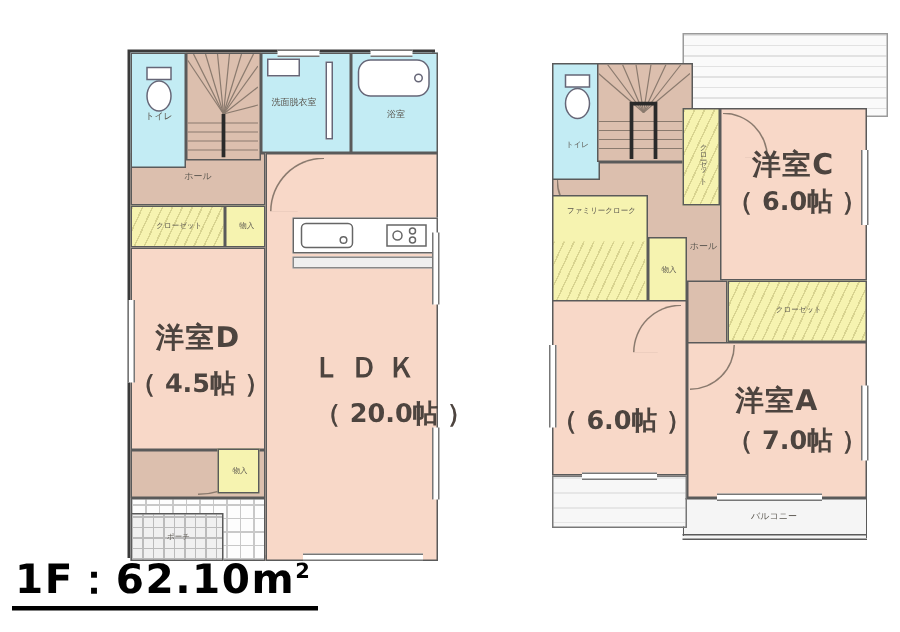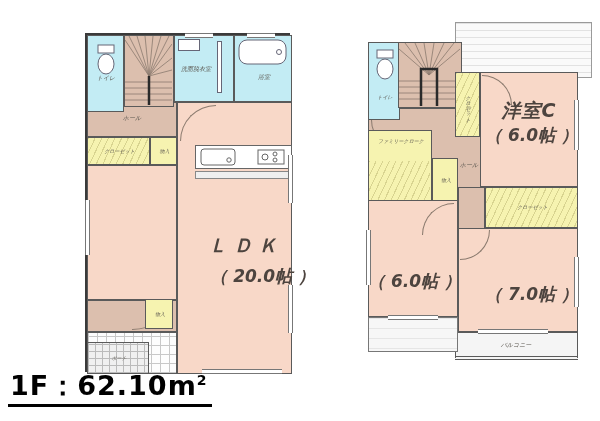--- a/index.html
+++ b/index.html
@@ -1,18 +1,18 @@
 <!DOCTYPE html>
 <html><head>
 <meta charset="utf-8">
 <style>
   html,body{margin:0;padding:0;background:#fff;}
   .page{position:relative;width:600px;height:421px;background:#ffffff;overflow:hidden;
         font-family:"DejaVu Sans","Liberation Sans",sans-serif;}
-  .abs{position:absolute;box-sizing:border-box;font-style:italic;}
+  .abs{position:absolute;box-sizing:border-box;}
   .plan{position:absolute;}
   
   .room{background:#f8d8c8;border:1.5px solid #5a5a5a;}
   .wet{background:#c3ecf4;border:1.5px solid #5a5a5a;}
   .tan{background:#dcbfae;border:1.5px solid #5a5a5a;}
   .closet{background:#f6f3b0;border:1.5px solid #5a5a5a;}
   .hatch{background-image:repeating-linear-gradient(115deg,rgba(110,100,30,0.22) 0 1px,transparent 1px 6px);}
   .tile{background-color:#fdfdfd;border:1.5px solid #5a5a5a;
         background-image:repeating-linear-gradient(0deg,#c8c8c8 0 1px,transparent 1px 9px),
                          repeating-linear-gradient(90deg,#c8c8c8 0 1px,transparent 1px 9px);}
@@ -100,20 +100,22 @@
     <div class="slab" style="left:20px;top:80px;width:50px;">ホール</div>
 
     <div class="abs closet hatch" style="left:0;top:102px;width:63px;height:28px;">
       <div class="slab" style="left:0;top:11px;width:63px;font-size:5px;">クローゼット</div>
     </div>
     <div class="abs closet" style="left:63px;top:102px;width:27px;height:28px;">
       <div class="slab" style="left:0;top:11px;width:27px;font-size:5px;">物入</div>
     </div>
 
     <div class="abs room" style="left:0;top:130px;width:90px;height:135px;"></div>
+    <div class="rname" style="left:0;top:180px;width:90px;">洋室D</div>
+    <div class="rsize" style="left:0;top:212px;width:90px;">（ 4.5帖 ）</div>
     <div class="abs win-v" style="left:-2px;top:165px;width:5px;height:55px;"></div>
 
     <div class="abs tan" style="left:0;top:265px;width:90px;height:32px;"></div>
     <div class="abs arc br" style="left:45px;top:267px;width:38px;height:28px;"></div>
     <div class="abs tile" style="left:0;top:297px;width:90px;height:42px;">
       <div class="slab" style="left:0;top:17px;width:60px;font-size:7px;">玄関</div>
     </div>
     <div class="abs closet" style="left:58px;top:264px;width:28px;height:30px;">
       <div class="slab" style="left:0;top:12px;width:28px;font-size:5px;">物入</div>
     </div>
@@ -205,20 +207,21 @@
       <div class="slab" style="left:0;top:17px;width:93px;font-size:5px;">クローゼット</div>
     </div>
 
     <div class="abs room" style="left:0;top:178px;width:90px;height:117px;"></div>
     <div class="abs arc tl" style="left:54px;top:181px;width:32px;height:32px;"></div>
     <div class="rsize" style="left:0;top:250px;width:90px;">（ 6.0帖 ）</div>
     <div class="abs win-v" style="left:-2px;top:208px;width:5px;height:55px;"></div>
 
     <div class="abs room" style="left:90px;top:206px;width:120px;height:104px;"></div>
     <div class="abs arc br" style="left:92px;top:208px;width:30px;height:30px;"></div>
+    <div class="rname" style="left:90px;top:235px;width:120px;">洋室A</div>
     <div class="rsize" style="left:90px;top:263px;width:120px;">（ 7.0帖 ）</div>
     <div class="abs win-v" style="left:206px;top:235px;width:5px;height:50px;"></div>
 
     <div class="abs balcony" style="left:87px;top:310px;width:123px;height:28px;">
       <div class="slab" style="left:0;top:9px;width:120px;">バルコニー</div>
     </div>
     <div class="abs roofb" style="left:0;top:295px;width:90px;height:35px;"></div>
     <div class="abs win-h" style="left:20px;top:293px;width:50px;height:5px;"></div>
     <div class="abs win-h" style="left:110px;top:307px;width:70px;height:5px;"></div>
   </section>

